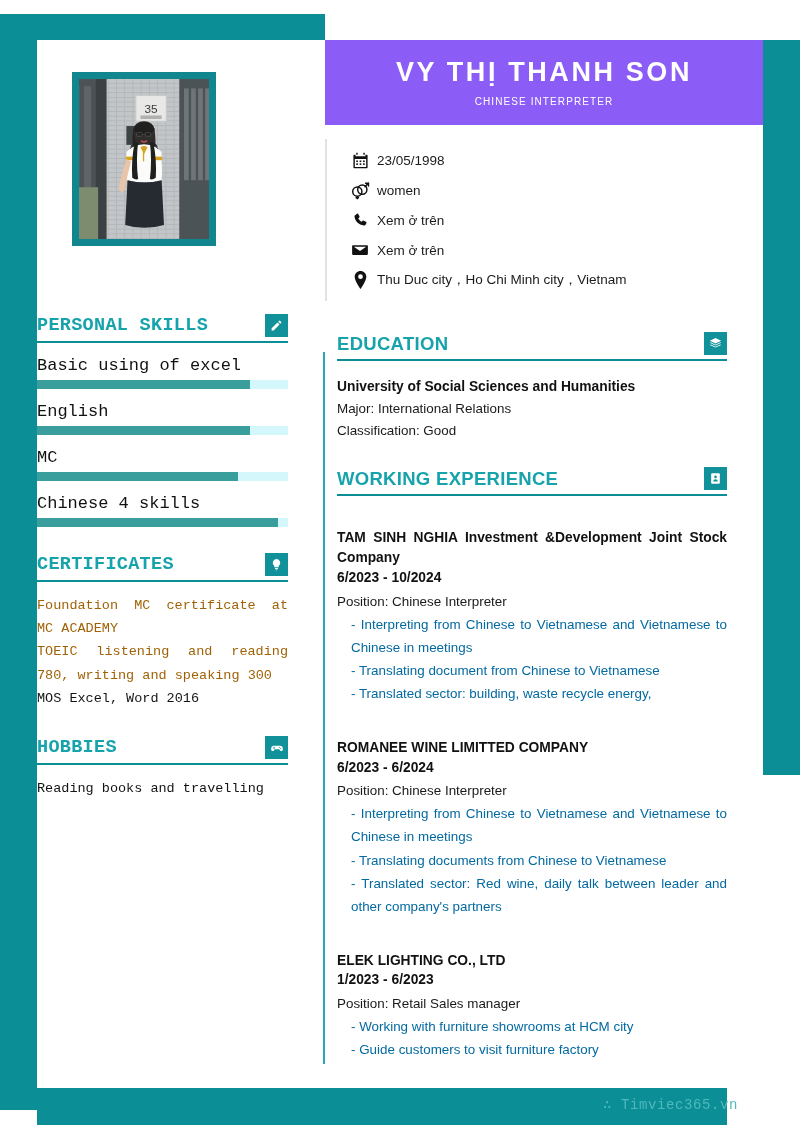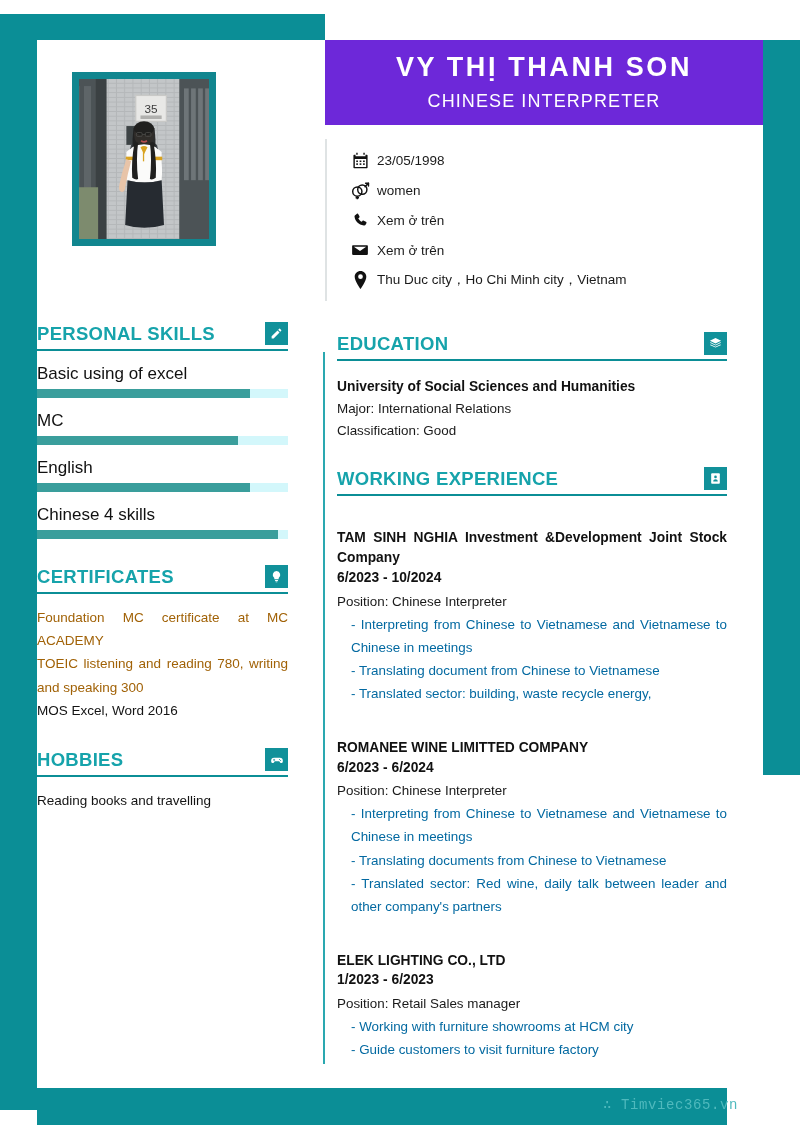--- a/index.html
+++ b/index.html
@@ -14,29 +14,29 @@
   
   .frame-top-left   { position:absolute; left:0;   top:14px;  width:325px; height:26px;  background:#0b8e96; }
   .frame-left-bar   { position:absolute; left:0;   top:40px;  width:37px;  height:1070px; background:#0b8e96; }
   .frame-right-bar  { position:absolute; right:0;  top:40px;  width:37px;  height:735px;  background:#0b8e96; }
   .frame-bottom     { position:absolute; left:37px; bottom:0; width:690px; height:37px;  background:#0b8e96; }
   .frame-bottom-gap { position:absolute; left:37px; bottom:37px; width:690px; height:8px; background:#ffffff; }
 
   
   .header-band {
     position:absolute; left:325px; top:40px; width:438px; height:85px;
-    background:#6d28d9; color:#ffffff;
+    background:#8b5cf6; color:#ffffff;
     display:flex; flex-direction:column; align-items:center; justify-content:center;
   }
   .name {
     font-size:27px; font-weight:bold; letter-spacing:2.6px;
     line-height:1.1; white-space:nowrap;
   }
   .job-title {
-    font-size:18px; letter-spacing:1.1px; margin-top:9px; font-weight:400;
+    font-size:10px; letter-spacing:1.1px; margin-top:9px; font-weight:400;
   }
 
   
   .photo-wrap {
     position:absolute; left:72px; top:72px; width:144px; height:174px;
     border:7px solid #11868f; background:#cfd3d4;
     overflow:hidden;
   }
   .photo-wrap svg { display:block; width:100%; height:100%; }
 
@@ -51,21 +51,21 @@
   }
   .contact-row {
     display:flex; align-items:center; height:30px; color:#1b1b1b; font-size:13.5px;
   }
   .contact-ico {
     width:34px; flex:0 0 34px; display:flex; align-items:center; justify-content:center;
   }
   .contact-ico svg { display:block; }
 
   
-  .col-left  { position:absolute; left:37px;  top:322px; width:279px; padding:0 28px 0 0; }
+  .col-left  { position:absolute; left:37px;  top:314px; width:279px; padding:0 28px 0 0;font-family:Liberation Mono, monospace; }
   .col-right { position:absolute; left:337px; top:332px; width:390px; }
   .col-rule  { position:absolute; left:323px; top:352px; width:2px; height:712px; background:#2aa8b0; }
 
   
   .sec { position:relative; }
   .sec-head {
     position:relative;
     display:flex; align-items:flex-end; justify-content:space-between;
     border-bottom:2.5px solid #0b8e96;
     padding-bottom:5px;
@@ -267,29 +267,29 @@
       </span>
     </div>
 
     <div class="skill">
       <div class="skill-name">Basic using of excel</div>
       <div class="skill-track">
         <div class="skill-fill" style="width: 85%;"></div>
       </div>
     </div>
     <div class="skill">
+      <div class="skill-name">English</div>
+      <div class="skill-track">
+        <div class="skill-fill" style="width: 85%;"></div>
+      </div>
+    </div>
+    <div class="skill">
       <div class="skill-name">MC</div>
       <div class="skill-track">
         <div class="skill-fill" style="width: 80%;"></div>
-      </div>
-    </div>
-    <div class="skill">
-      <div class="skill-name">English</div>
-      <div class="skill-track">
-        <div class="skill-fill" style="width: 85%;"></div>
       </div>
     </div>
     <div class="skill">
       <div class="skill-name">Chinese 4 skills</div>
       <div class="skill-track">
         <div class="skill-fill" style="width: 96%;"></div>
       </div>
     </div>
   </div>
 

